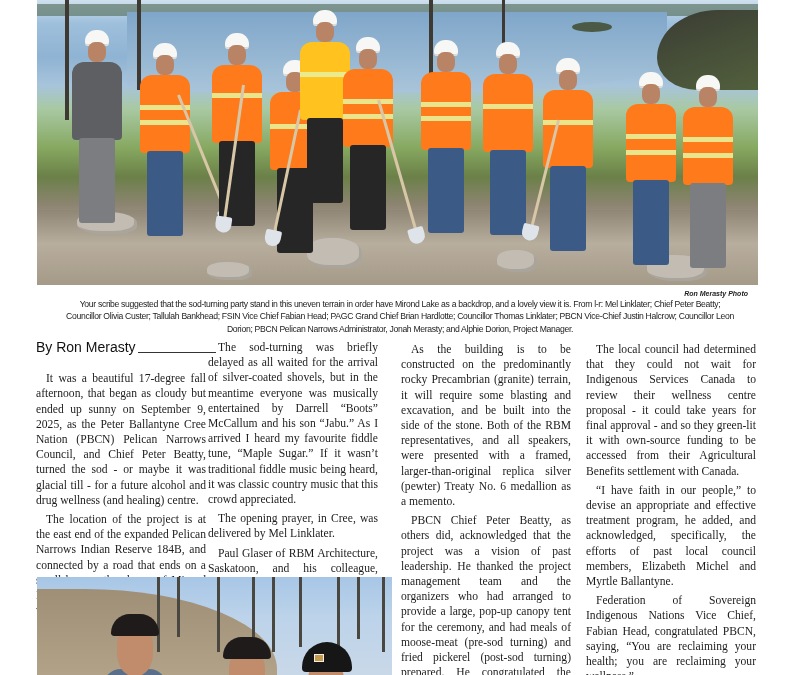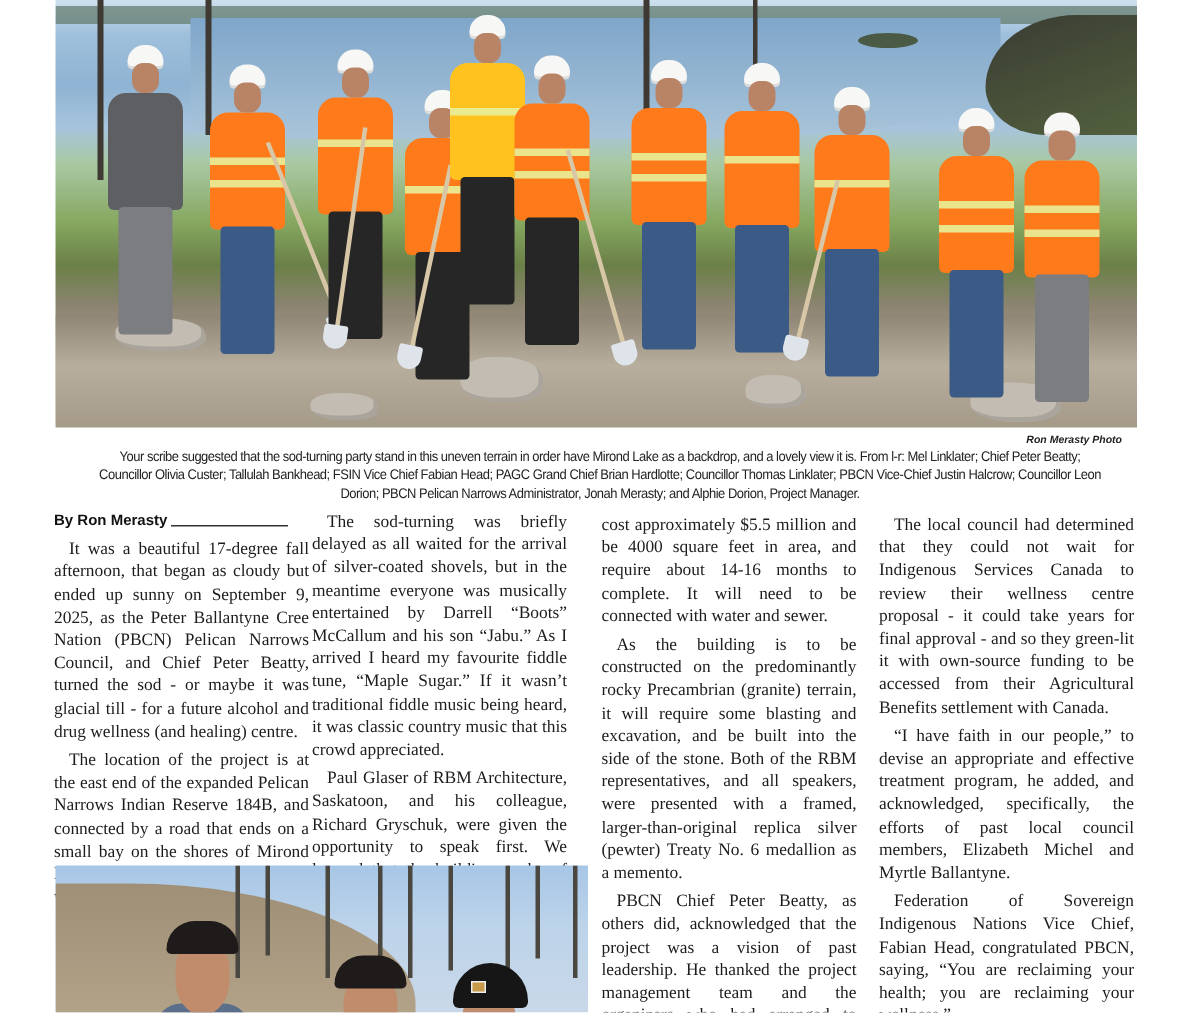--- a/index.html
+++ b/index.html
@@ -50,22 +50,22 @@
     font-size: 11.6px; line-height: 15.2px; text-align: justify; color: #1c1c1c;
   }
   .col p { text-indent: 10px; margin-bottom: 4px; }
   .col p.cont { text-indent: 0; }
   .col1 { left: 36px; }
   .col2 { left: 208px; }
   .col3 { left: 401px; top: 342px; }
   .col4 { left: 586px; top: 342px; }
 
   .byline {
-    font-family: "Liberation Sans", sans-serif; font-weight: bold; font-size: 10px;
-    color: #111; margin-bottom: 3px; white-space: nowrap;
+    font-family: "Liberation Sans", sans-serif; font-weight: normal; font-size: 14px;
+    color: #111; margin-bottom: 16px; white-space: nowrap;
   }
   .byline .rule { display: inline-block; width: 78px; border-bottom: 1px solid #333; margin-left: 2px; vertical-align: -1px; }
 
   
   .bottom-photo {
     position: absolute; left: 37px; top: 577px; width: 355px; height: 98px; overflow: hidden;
     background: linear-gradient(180deg,#a7c6e6 0%,#bcd3ea 40%,#c9d8e8 100%);
   }
   .bp-hill { position: absolute; left: 0; top: 12px; width: 240px; height: 100px; background: linear-gradient(180deg,#9f8f76,#b4a58b); border-radius: 0 80% 0 0; }
   .bp-tree { position: absolute; top: 0; width: 3px; height: 75px; background: #4a4640; }
@@ -197,25 +197,25 @@
 <div class="caption">Your scribe suggested that the sod-turning party stand in this uneven terrain in order have Mirond Lake as a backdrop, and a lovely view it is. From l-r: Mel Linklater; Chief Peter Beatty; Councillor Olivia Custer; Tallulah Bankhead; FSIN Vice Chief Fabian Head; PAGC Grand Chief Brian Hardlotte; Councillor Thomas Linklater; PBCN Vice-Chief Justin Halcrow; Councillor Leon Dorion; PBCN Pelican Narrows Administrator, Jonah Merasty; and Alphie Dorion, Project Manager.</div>
 
 <div class="col col1">
   <div class="byline"><span>By Ron Merasty</span><span class="rule"></span></div>
   <p>It was a beautiful 17-degree fall afternoon, that began as cloudy but ended up sunny on September 9, 2025, as the Peter Ballantyne Cree Nation (PBCN) Pelican Narrows Council, and Chief Peter Beatty, turned the sod - or maybe it was glacial till - for a future alcohol and drug wellness (and healing) centre.</p>
   <p>The location of the project is at the east end of the expanded Pelican Narrows Indian Reserve 184B, and connected by a road that ends on a small bay on the shores of Mirond Lake - a beautiful and secluded spot with a million-dollar lake view.</p>
 </div>
 
 <div class="col col2">
   <p>The sod-turning was briefly delayed as all waited for the arrival of silver-coated shovels, but in the meantime everyone was musically entertained by Darrell “Boots” McCallum and his son “Jabu.” As I arrived I heard my favourite fiddle tune, “Maple Sugar.” If it wasn’t traditional fiddle music being heard, it was classic country music that this crowd appreciated.</p>
+  <p>The opening prayer, in Cree, was delivered by Mel Linklater.</p>
   <p>Paul Glaser of RBM Architecture, Saskatoon, and his colleague, Richard Gryschuk, were given the opportunity to speak first. We learned that the building, to be of log construction, will</p>
 </div>
 
 <div class="col col3">
-  <p class="cont">cost approximately $5.5 million and be 4000 square feet in area, and require about 14-16 months to complete. It will need to be connected with water and sewer.</p>
   <p>As the building is to be constructed on the predominantly rocky Precambrian (granite) terrain, it will require some blasting and excavation, and be built into the side of the stone. Both of the RBM representatives, and all speakers, were presented with a framed, larger-than-original replica silver (pewter) Treaty No. 6 medallion as a memento.</p>
   <p>PBCN Chief Peter Beatty, as others did, acknowledged that the project was a vision of past leadership. He thanked the project management team and the organizers who had arranged to provide a large, pop-up canopy tent for the ceremony, and had meals of moose-meat (pre-sod turning) and fried pickerel (post-sod turning) prepared. He congratulated the current Pelican Narrows council and thanked</p>
 </div>
 
 <div class="col col4">
   <p>The local council had determined that they could not wait for Indigenous Services Canada to review their wellness centre proposal - it could take years for final approval - and so they green-lit it with own-source funding to be accessed from their Agricultural Benefits settlement with Canada.</p>
   <p>“I have faith in our people,” to devise an appropriate and effective treatment program, he added, and acknowledged, specifically, the efforts of past local council members, Elizabeth Michel and Myrtle Ballantyne.</p>
   <p>Federation of Sovereign Indigenous Nations Vice Chief, Fabian Head, congratulated PBCN, saying, “You are reclaiming your health; you are reclaiming your wellness.”</p>
 
 </div>

